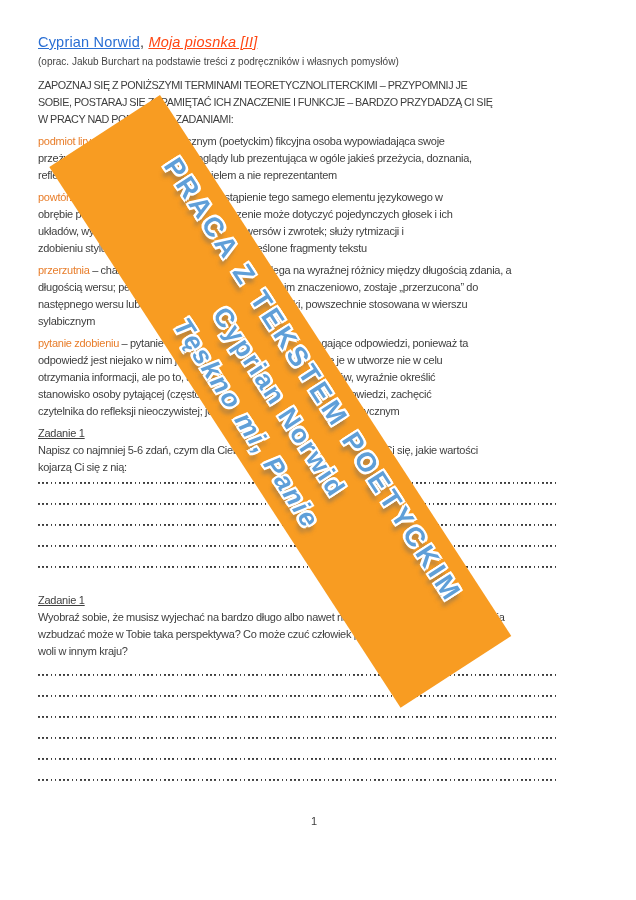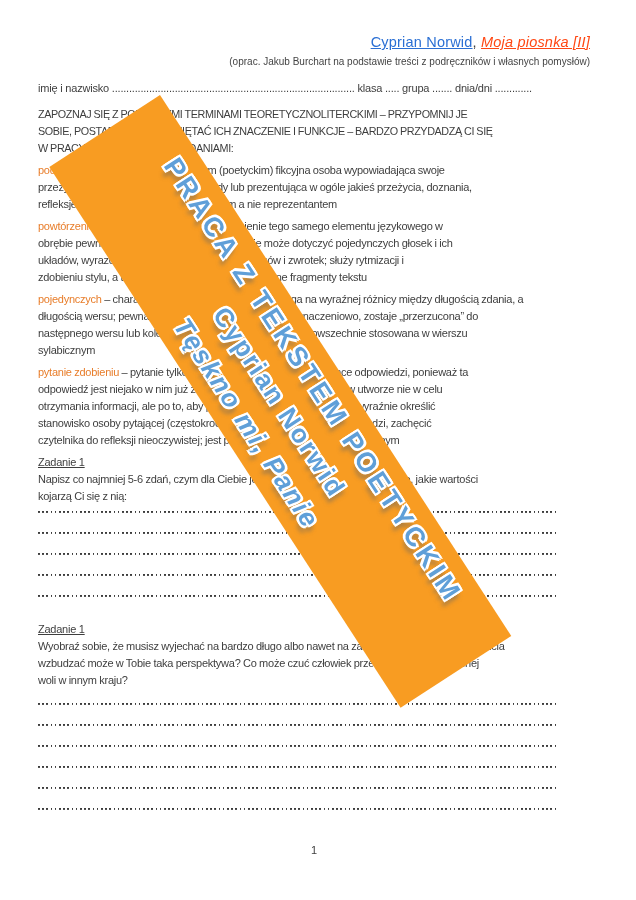--- a/index.html
+++ b/index.html
@@ -1,25 +1,25 @@
 <!DOCTYPE html>
 <html><head>
 <meta charset="utf-8">
 <style>
   html,body{margin:0;padding:0;}
   body{
     width:636px;height:900px;background:#ffffff;position:relative;overflow:hidden;
     font-family:"Liberation Sans","DejaVu Sans",sans-serif;color:#3e3e3e;
   }
   .content{padding:32px 46px 0 38px;position:relative;z-index:1;}
-  .title{text-align:right;font-size:14.5px;line-height:20px;letter-spacing:0.2px;}
+  .title{text-align:left;font-size:14.5px;line-height:20px;letter-spacing:0.2px;}
   .t-author{color:#2a6fd4;text-decoration:underline;}
   .t-sep{color:#3e3e3e;}
   .t-work{color:#ff4713;font-style:italic;text-decoration:underline;}
-  .subtitle{text-align:right;font-size:10px;line-height:13px;margin-top:3px;color:#444444;}
+  .subtitle{text-align:left;font-size:10px;line-height:13px;margin-top:3px;color:#444444;}
   .nameline{margin-top:12px;font-size:11px;line-height:17px;white-space:nowrap;letter-spacing:-0.2px;}
   .para{margin-top:5px;font-size:11px;line-height:17px;letter-spacing:-0.25px;word-spacing:-0.3px;}
   .para.intro{margin-top:9px;}
   .upper{font-size:10.8px;letter-spacing:-0.4px;}
   .term{color:#e87d2a;}
   .ml{white-space:pre-line;}
   .task-heading{margin-top:5px;font-size:11px;line-height:17px;letter-spacing:-0.25px;
     text-decoration:underline;width:fit-content;text-align:right;}
   .task-text{margin-top:0;}
   .dots{margin-top:6px;}
@@ -51,41 +51,40 @@
 <body>
 
 <div class="content">
 
   <div class="title">
     <span class="t-author">Cyprian Norwid</span><span class="t-sep">, </span><span class="t-work">Moja piosnka [II]</span>
   </div>
 
   <div class="subtitle">(oprac. Jakub Burchart na podstawie treści z podręczników i własnych pomysłów)</div>
 
-  <div class="nameline">imię i nazwisko ..................................................................................... klasa ..... grupa ....... dnia/dni .............</div>
 
   <div class="para intro upper ml">ZAPOZNAJ SIĘ Z PONIŻSZYMI TERMINAMI TEORETYCZNOLITERCKIMI – PRZYPOMNIJ JE
 SOBIE, POSTARAJ SIĘ ZAPAMIĘTAĆ ICH ZNACZENIE I FUNKCJE – BARDZO PRZYDADZĄ CI SIĘ
 W PRACY NAD PONIŻSZYMI ZADANIAMI:</div>
 
   <div class="para">
     <span class="term">podmiot liryczny</span><span class="ml"> – w utworze lirycznym (poetyckim) fikcyjna osoba wypowiadająca swoje
 przeżycia, emocje, myśli, oceny i poglądy lub prezentująca w ogóle jakieś przeżycia, doznania,
 refleksje; często jest jego przedstawicielem a nie reprezentantem</span>
   </div>
 
   <div class="para">
     <span class="term">powtórzenie</span><span class="ml"> – co najmniej dwukrotne wystąpienie tego samego elementu językowego w
 obrębie pewnej całości wypowiedzi; powtórzenie może dotyczyć pojedynczych głosek i ich
 układów, wyrazów, wyrażeń i zwrotów, zdań, wersów i zwrotek; służy rytmizacji i
 zdobieniu stylu, a także zwróceniu uwagi na określone fragmenty tekstu</span>
   </div>
 
   <div class="para">
-    <span class="term">pojedynczych</span><span class="ml"> – charakterystyczna cecha wiersza; polega na wyraźnej różnicy między długością zdania, a
+    <span class="term">przerzutnia</span><span class="ml"> – charakterystyczna cecha wiersza; polega na wyraźnej różnicy między długością zdania, a
 długością wersu; pewna część zdania, powiązana z nim znaczeniowo, zostaje „przerzucona” do
 następnego wersu lub kolejnej strofy; tworzy styl poetycki, powszechnie stosowana w wierszu
 sylabicznym</span>
   </div>
 
   <div class="para">
     <span class="term">pytanie zdobieniu</span><span class="ml"> – pytanie tylko pozornie pytające, nie wymagające odpowiedzi, ponieważ ta
 odpowiedź jest niejako w nim już z góry zawarta; zamieszcza się je w utworze nie w celu
 otrzymania informacji, ale po to, aby przyciągnąć uwagę czytelników, wyraźnie określić
 stanowisko osoby pytającej (częstokroć autora), urozmaicić styl wypowiedzi, zachęcić

